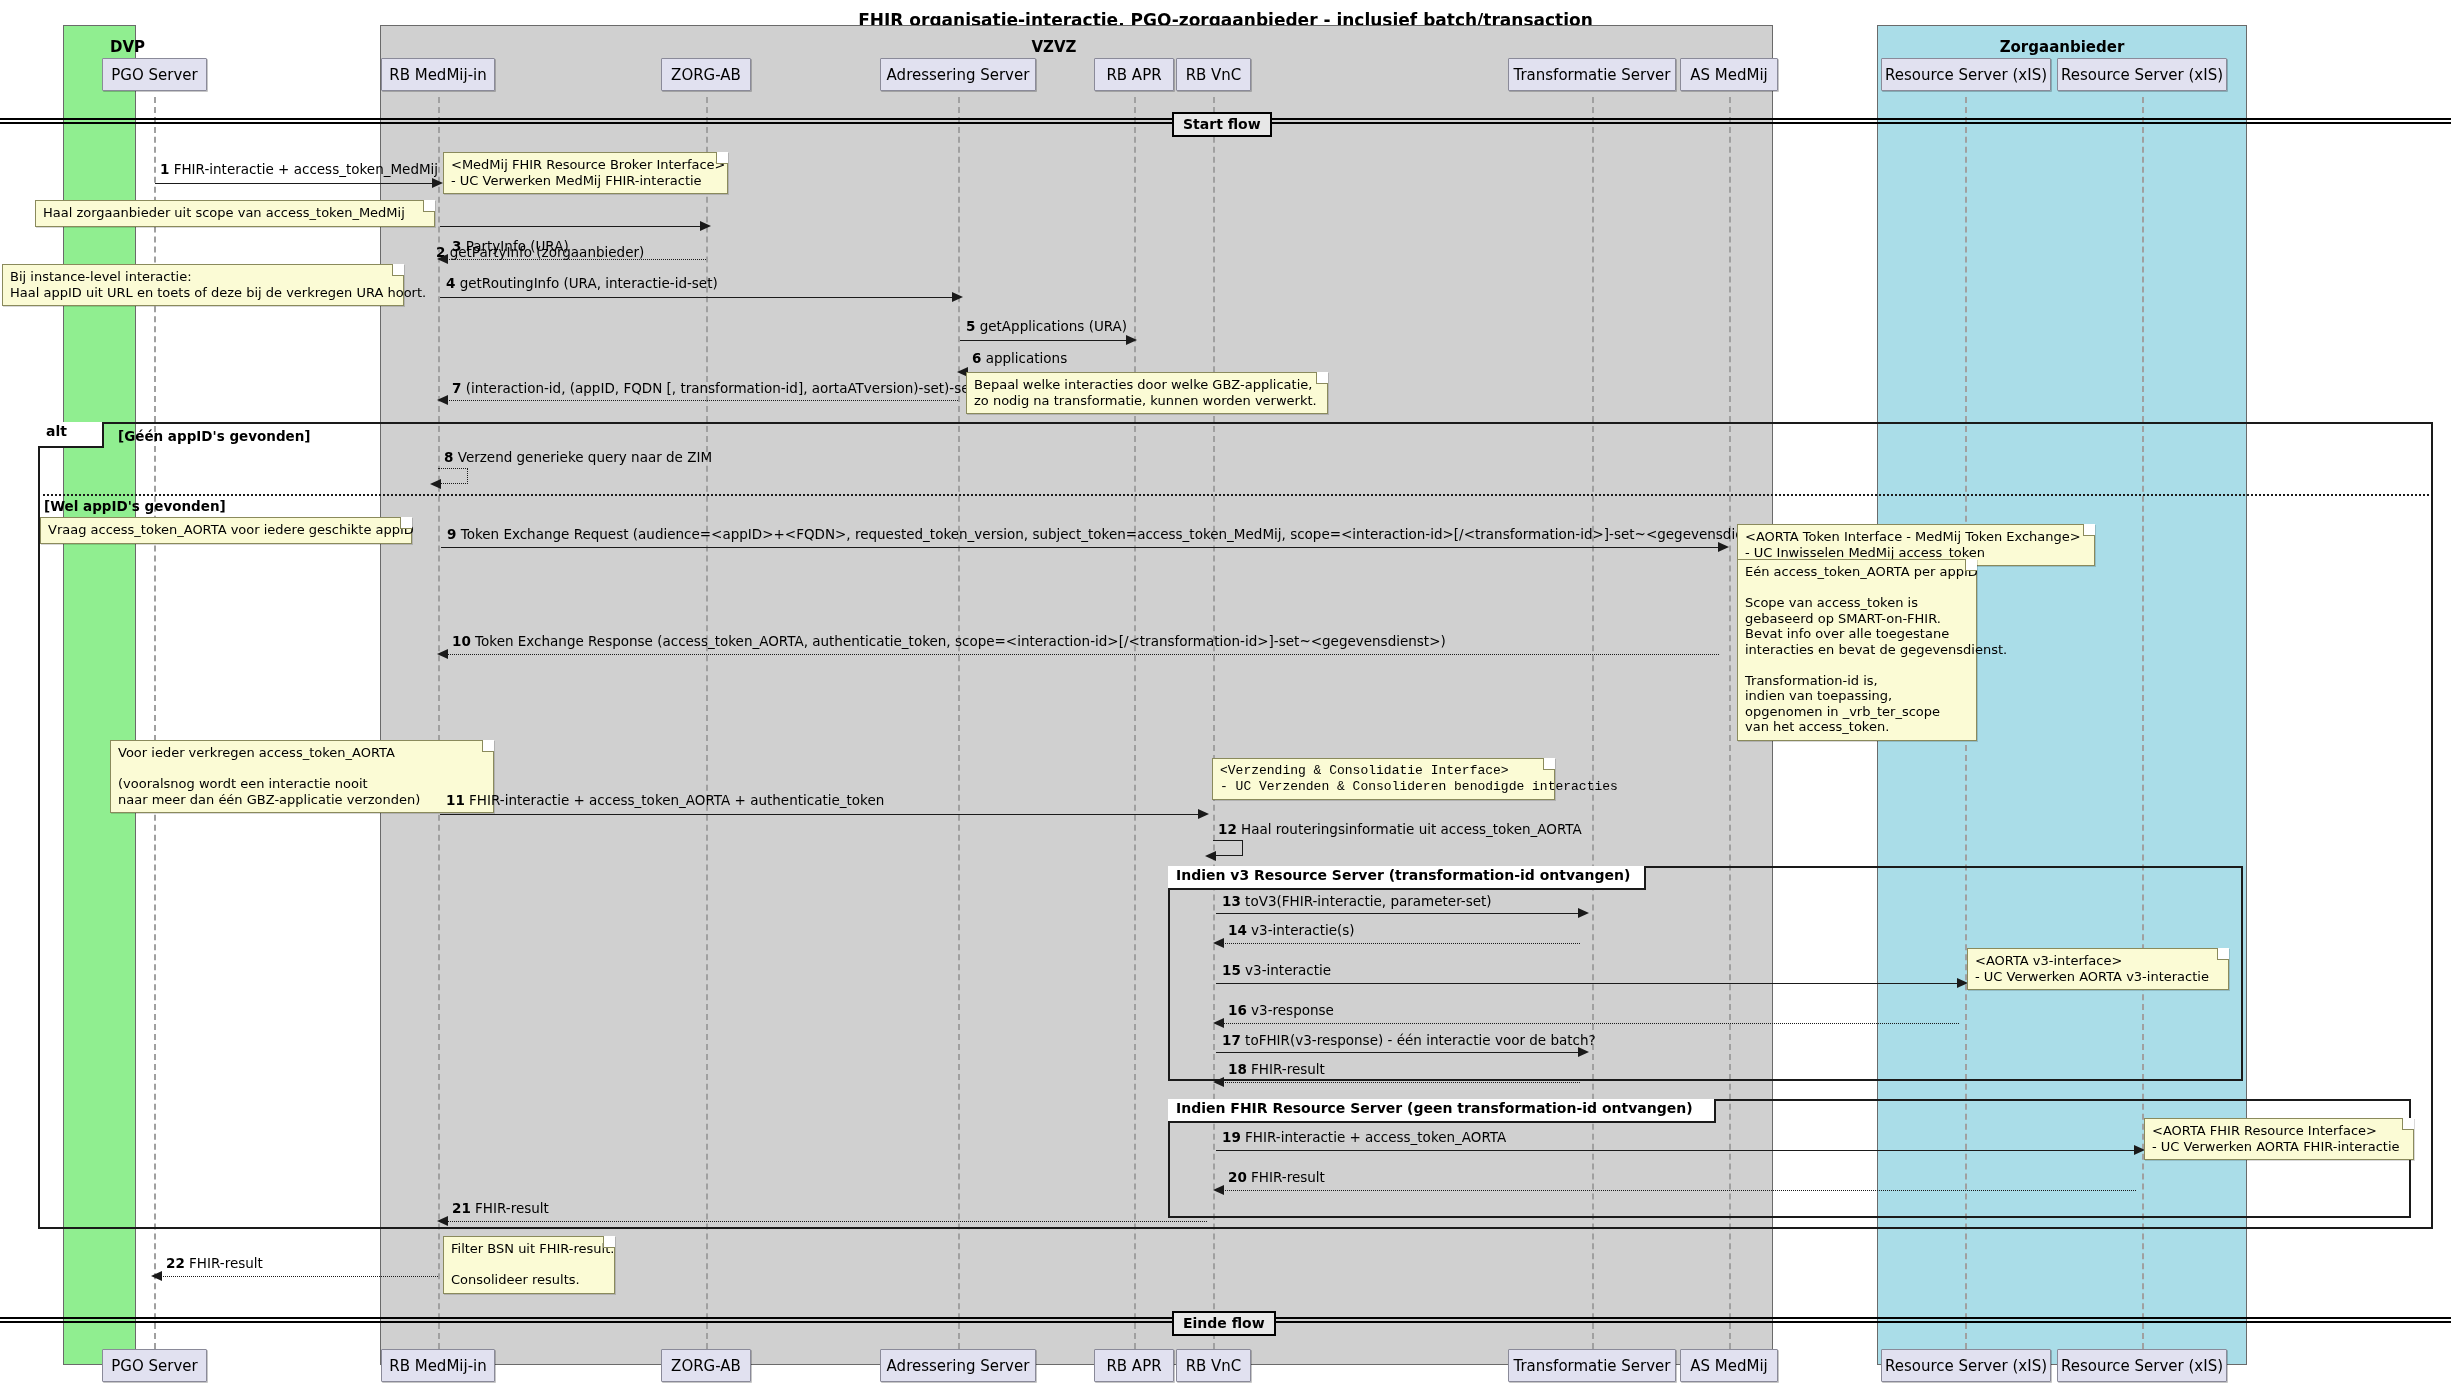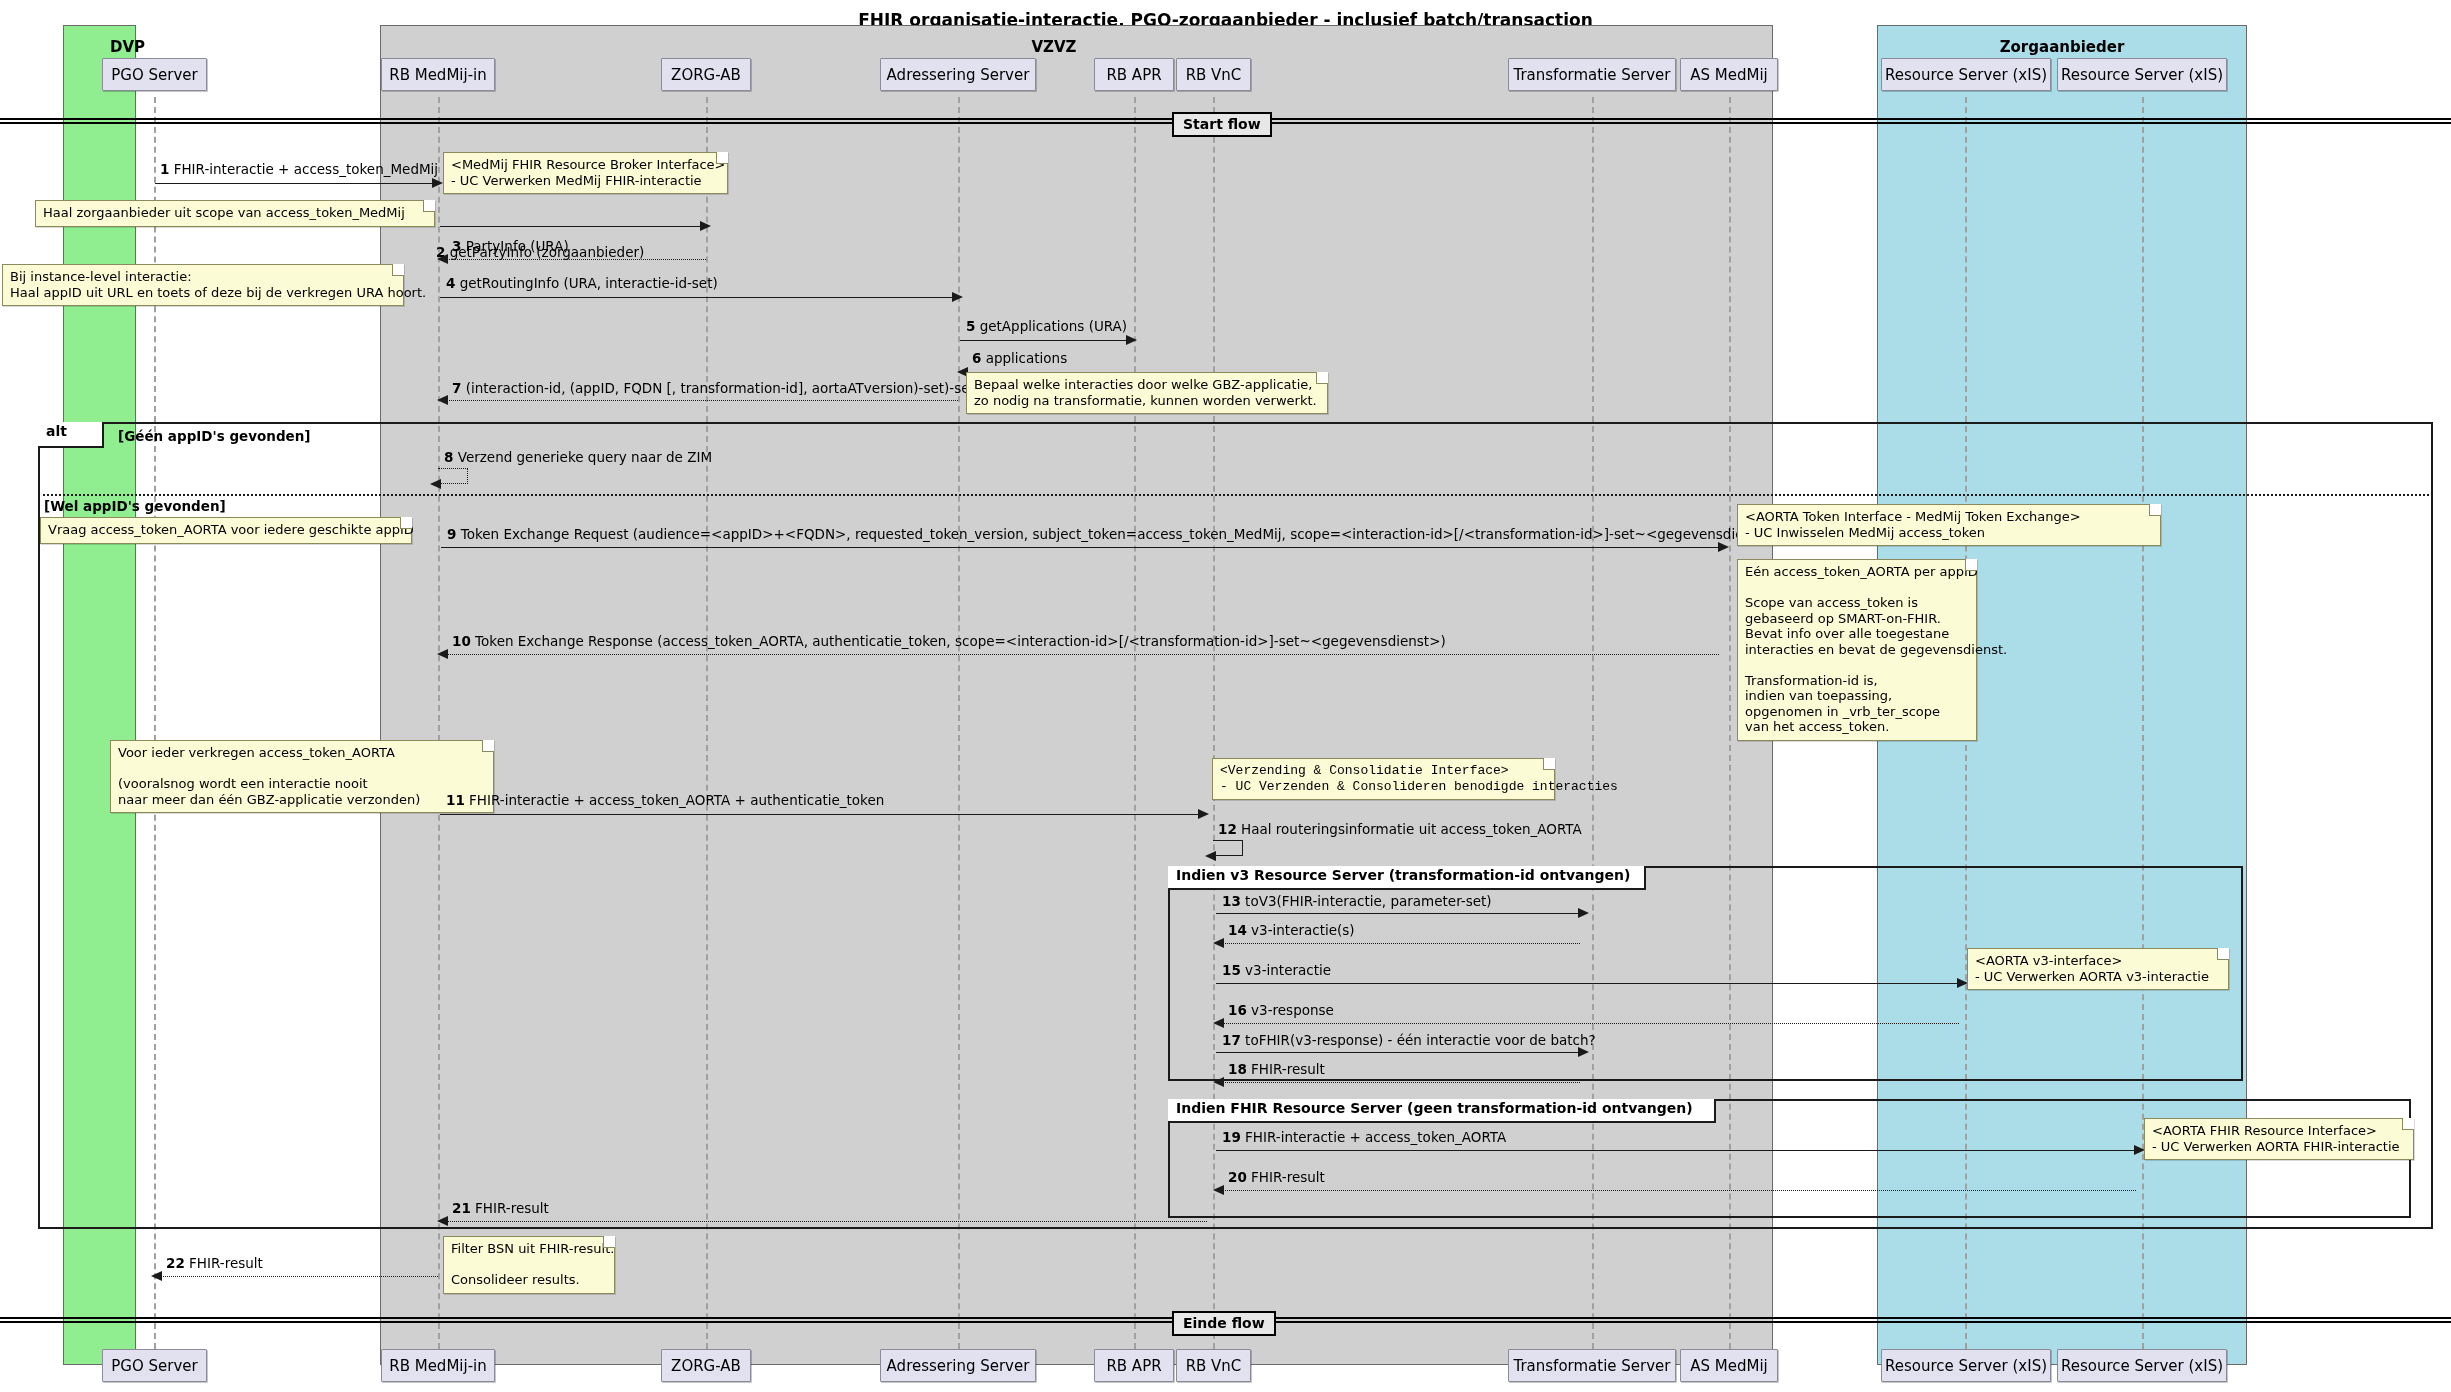--- a/index.html
+++ b/index.html
@@ -168,21 +168,21 @@
 <div class="frametitle" style="left:44px;top:498px;">[Wel appID's gevonden]</div>
 
 <div class="note" style="left:40px;top:517px;width:372px;">Vraag access_token_AORTA voor iedere geschikte appID</div>
 <div class="msglabel" style="left:447px;top:527px;">
   <b>9</b>
   <span>Token Exchange Request (audience=&lt;appID&gt;+&lt;FQDN&gt;, requested_token_version, subject_token=access_token_MedMij, scope=&lt;interaction-id&gt;[/&lt;transformation-id&gt;]-set~&lt;gegevensdienst&gt;)</span>
 </div>
 <div class="arrowline" style="left:441px;top:547px;width:1278px;"></div>
 <div class="ahead r" style="left:1718px;top:542px;"></div>
 
-<div class="note" style="left:1737px;top:504px;width:424px;">&lt;AORTA Token Interface - MedMij Token Exchange&gt;
+<div class="note" style="left:1737px;top:524px;width:358px;">&lt;AORTA Token Interface - MedMij Token Exchange&gt;
 - UC Inwisselen MedMij access_token</div>
 
 <div class="note" style="left:1737px;top:559px;width:240px;">Eén access_token_AORTA per appID
 
 Scope van access_token is
 gebaseerd op SMART-on-FHIR.
 Bevat info over alle toegestane
 interacties en bevat de gegevensdienst.
 
 Transformation-id is,

